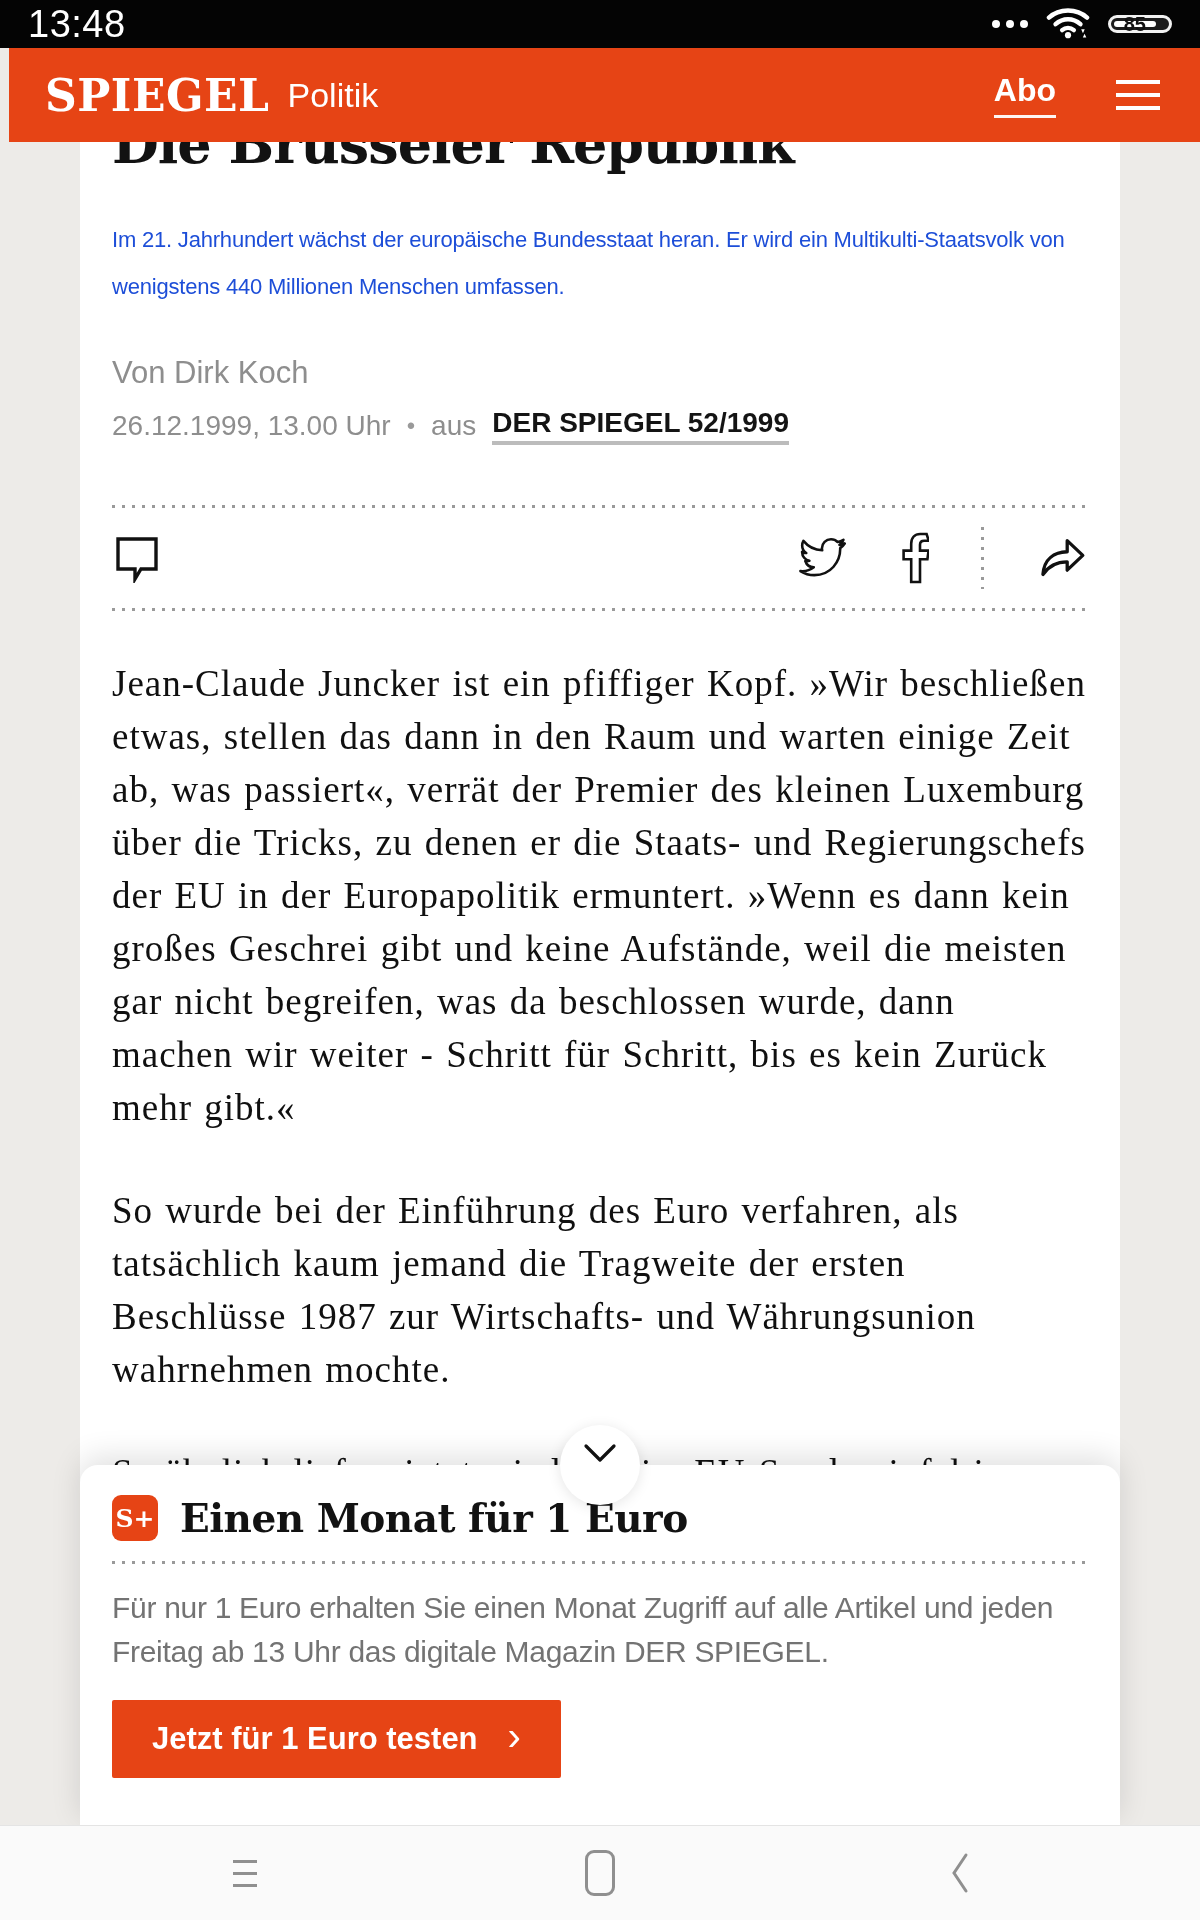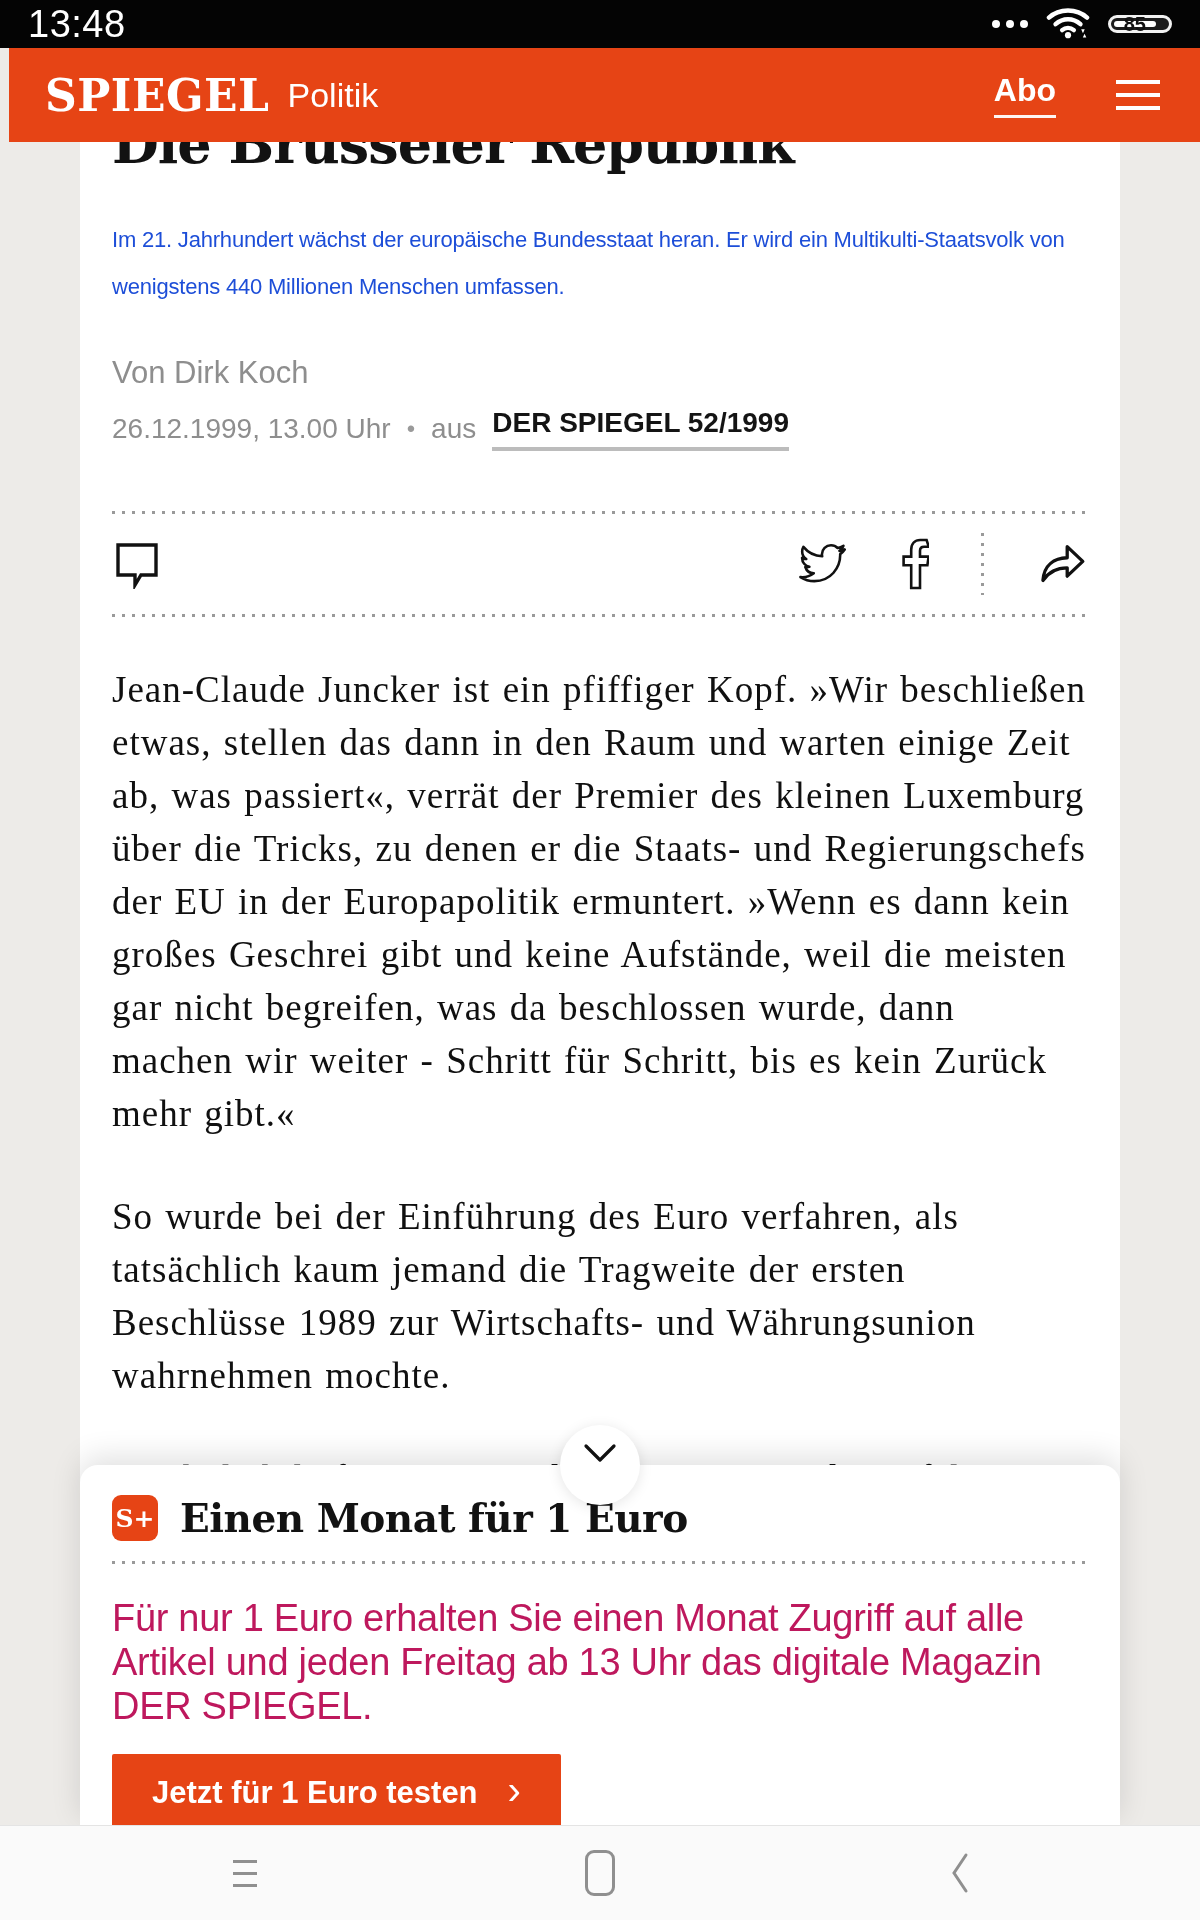--- a/index.html
+++ b/index.html
@@ -26,21 +26,21 @@
   .lede {
     margin-top:40px;
     font-size:22px; line-height:47px; color:#1d4ed8;
     letter-spacing:-0.2px;
   }
   .byline { margin-top:45px; font-size:31px; color:#8e8e8e; }
   .dateline { margin-top:16px; font-size:28px; color:#8e8e8e; display:flex; align-items:center; gap:16px; }
   .dateline .dot { font-size:24px; color:#9a9a9a; }
   .source-link {
     color:#141414; font-weight:700;
-    border-bottom:4px solid #bcbcbc; padding-bottom:8px;
+    border-bottom:4px solid #bcbcbc; padding-bottom:2px;
     cursor:pointer;
   }
   .dotted-h {
     height:3px;
     background-image:repeating-linear-gradient(to right,#9a9a9a 0 3px,transparent 3px 10px);
   }
   .hr1 { margin-top:60px; }
   .share-row {
     height:100px; display:flex; align-items:center;
   }
@@ -123,21 +123,21 @@
     color:#fff; display:flex; align-items:center; justify-content:center;
     font-family:"DejaVu Serif", serif; font-weight:700; font-size:25px;
     flex:0 0 auto;
   }
   .promo-title {
     font-family:"DejaVu Serif", serif; font-weight:700;
     font-size:39px; color:#121212; letter-spacing:-0.5px;
   }
   .promo .dotted-h { margin-top:20px; }
   .promo-text {
-    margin-top:32px; font-size:38px; line-height:44px; color:#be185d;
+    margin-top:22px; font-size:30px; line-height:44px; color:#737373;
     letter-spacing:-0.3px;
   }
   .promo-btn {
     margin-top:26px; display:inline-flex; align-items:center; gap:30px;
     height:78px; padding:0 40px; background:#e64415; border:none;
     color:#fff; font-family:"Liberation Sans", sans-serif;
     font-size:31px; font-weight:700; border-radius:2px; cursor:pointer;
   }
   .promo-btn .chev { font-size:40px; font-weight:400; line-height:0; padding-bottom:6px; }
 
@@ -199,21 +199,21 @@
             <path d="M18 3 L27 11.5 L18 20 V15.2 C11 15.2 7 18 4 22.5 C4.6 13.5 10.5 9.6 18 9.4 Z"></path>
           </svg>
         </span>
       </span>
     </div>
 
     <div class="dotted-h"></div>
 
     <div class="body-copy">
       <p>Jean-Claude Juncker ist ein pfiffiger Kopf. »Wir beschließen etwas, stellen das dann in den Raum und warten einige Zeit ab, was passiert«, verrät der Premier des kleinen Luxemburg über die Tricks, zu denen er die Staats- und Regierungschefs der EU in der Europapolitik ermuntert. »Wenn es dann kein großes Geschrei gibt und keine Aufstände, weil die meisten gar nicht begreifen, was da beschlossen wurde, dann machen wir weiter - Schritt für Schritt, bis es kein Zurück mehr gibt.«</p>
-      <p>So wurde bei der Einführung des Euro verfahren, als tatsächlich kaum jemand die Tragweite der ersten Beschlüsse 1989 zur Wirtschafts- und Währungsunion wahrnehmen mochte.</p>
+      <p>So wurde bei der Einführung des Euro verfahren, als tatsächlich kaum jemand die Tragweite der ersten Beschlüsse 1987 zur Wirtschafts- und Währungsunion wahrnehmen mochte.</p>
       <p>So ähnlich lief es jetzt wieder beim EU-Sondergipfel im</p>
     </div>
   </div>
 
   <div class="status-bar">
     <span class="status-time">13:48</span>
     <span class="status-right">
       <span class="dots3">
           <i></i>
           <i></i>

